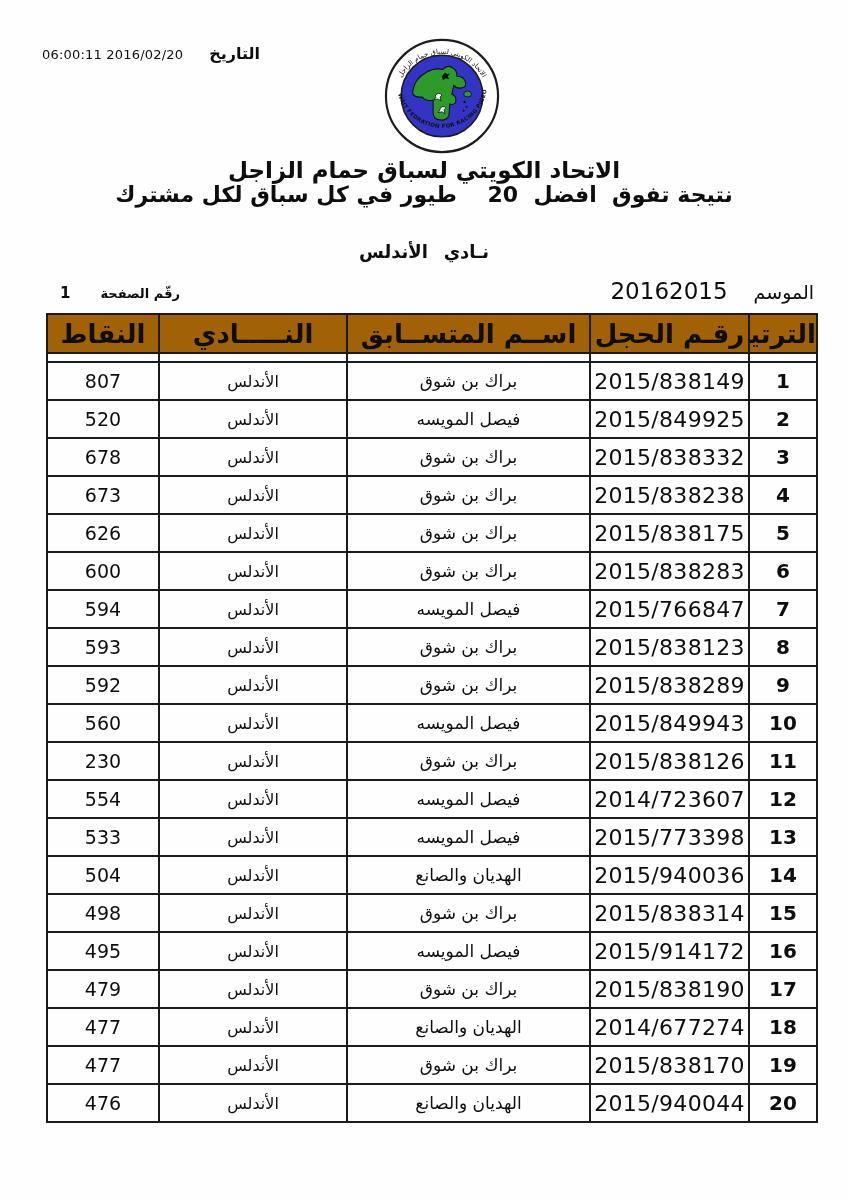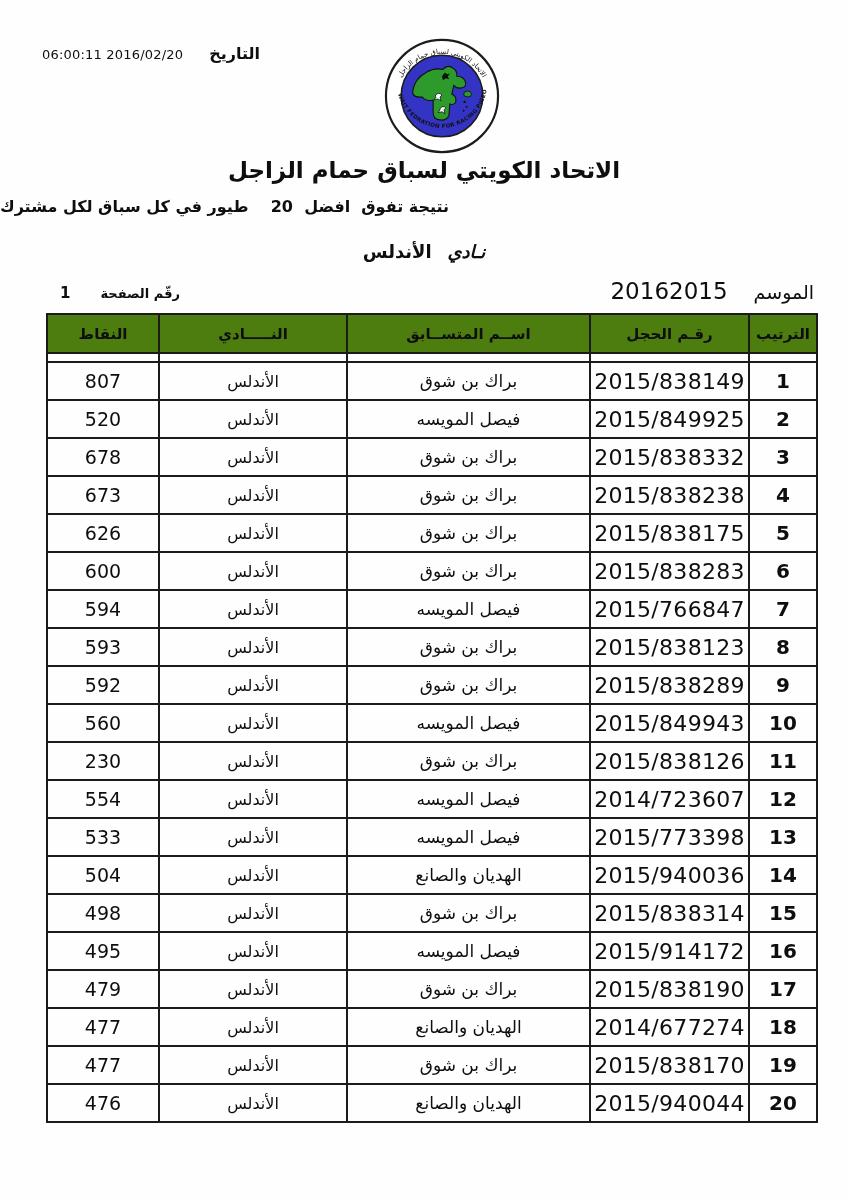--- a/index.html
+++ b/index.html
@@ -18,25 +18,25 @@
     display:flex;direction:rtl;align-items:baseline;gap:26px;
     font-size:16px;
   }
   .date-label{font-weight:bold;}
   .date-value{direction:ltr;unicode-bidi:isolate;font-size:13px;letter-spacing:.2px;}
   
   .logo-wrap{position:absolute;left:383px;top:36px;width:118px;height:120px;}
   
   .title1{position:absolute;top:157px;left:0;width:848px;text-align:center;
     font-size:23px;font-weight:bold;}
-  .title2{position:absolute;top:197px;left:0;width:848px;text-align:left;
-    font-size:16px;font-weight:bold;}
+  .title2{position:absolute;top:182px;left:0;width:848px;text-align:center;
+    font-size:22px;font-weight:bold;}
   .title3{position:absolute;top:241px;left:0;width:848px;text-align:center;
     font-size:18px;}
-  .title3 .club-label{font-weight:bold;margin-left:10px;font-style:italic;}
+  .title3 .club-label{font-weight:bold;margin-left:10px;}
   .title3 .club-value{font-weight:600;}
   
   .season-block{
     position:absolute;top:278px;right:34px;
     display:flex;direction:rtl;align-items:baseline;gap:26px;
   }
   .season-label{font-weight:normal;font-size:19px;}
   .season-value{font-size:23px;direction:ltr;unicode-bidi:isolate;}
   .page-block{
     position:absolute;top:284px;left:60px;
@@ -47,21 +47,21 @@
   
   .table-wrap{position:absolute;left:48px;top:313px;width:770px;}
   table.results{
     border-collapse:collapse;table-layout:fixed;width:770px;direction:rtl;
   }
   table.results th,table.results td{
     border:2px solid #1b1b1b;text-align:center;vertical-align:middle;
     padding:0;overflow:hidden;white-space:nowrap;
   }
   table.results thead th{
-    background:#4d7c0f;height:37px;font-size:15px;font-weight:bold;margin-left:24px;
+    background:#a16207;height:37px;font-size:26px;font-weight:bold;margin-left:24px;
   }
   tr.spacer td{height:7px;border-top:2px solid #1b1b1b;border-bottom:1px solid #1b1b1b;}
   tbody tr.data-row td{height:36px;}
   td.col-rank{font-weight:bold;font-size:20px;}
   td.col-ring{font-size:22px;direction:ltr;letter-spacing:.3px;}
   td.col-name{font-size:17px;}
   td.col-club{font-size:16px;}
   td.col-points{font-size:19px;border-radius:13px;}
 </style>
 </head>

